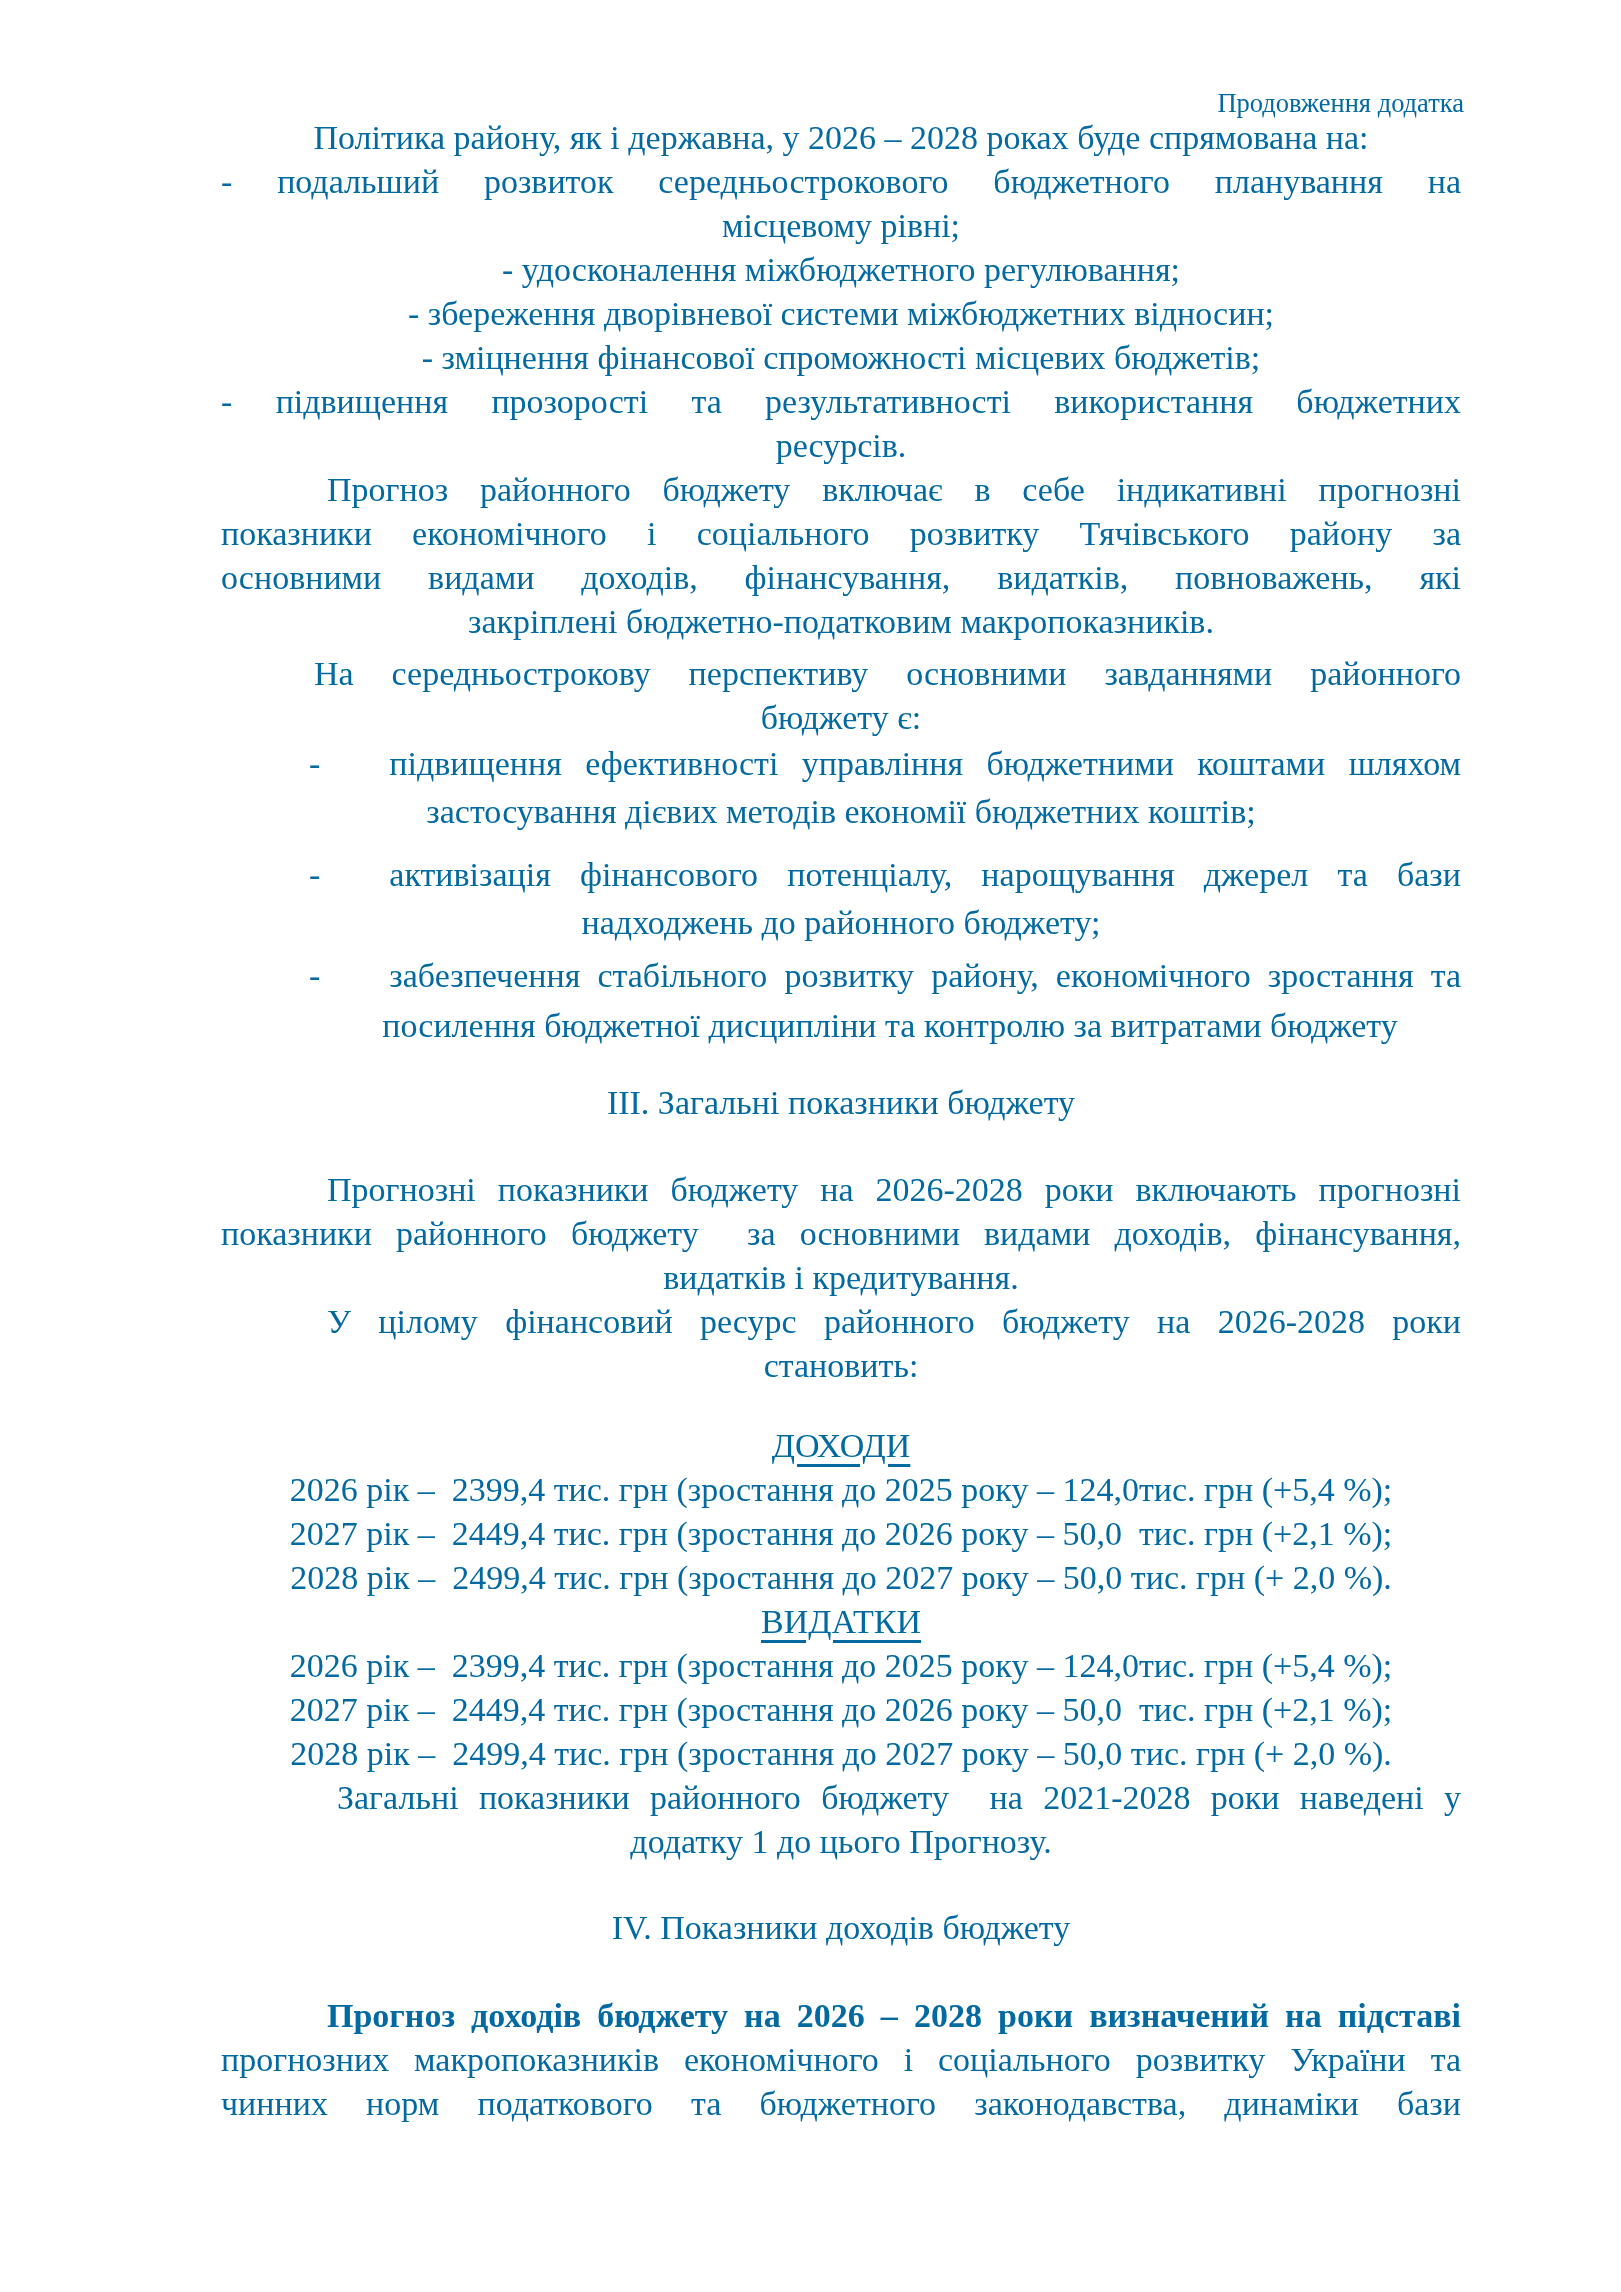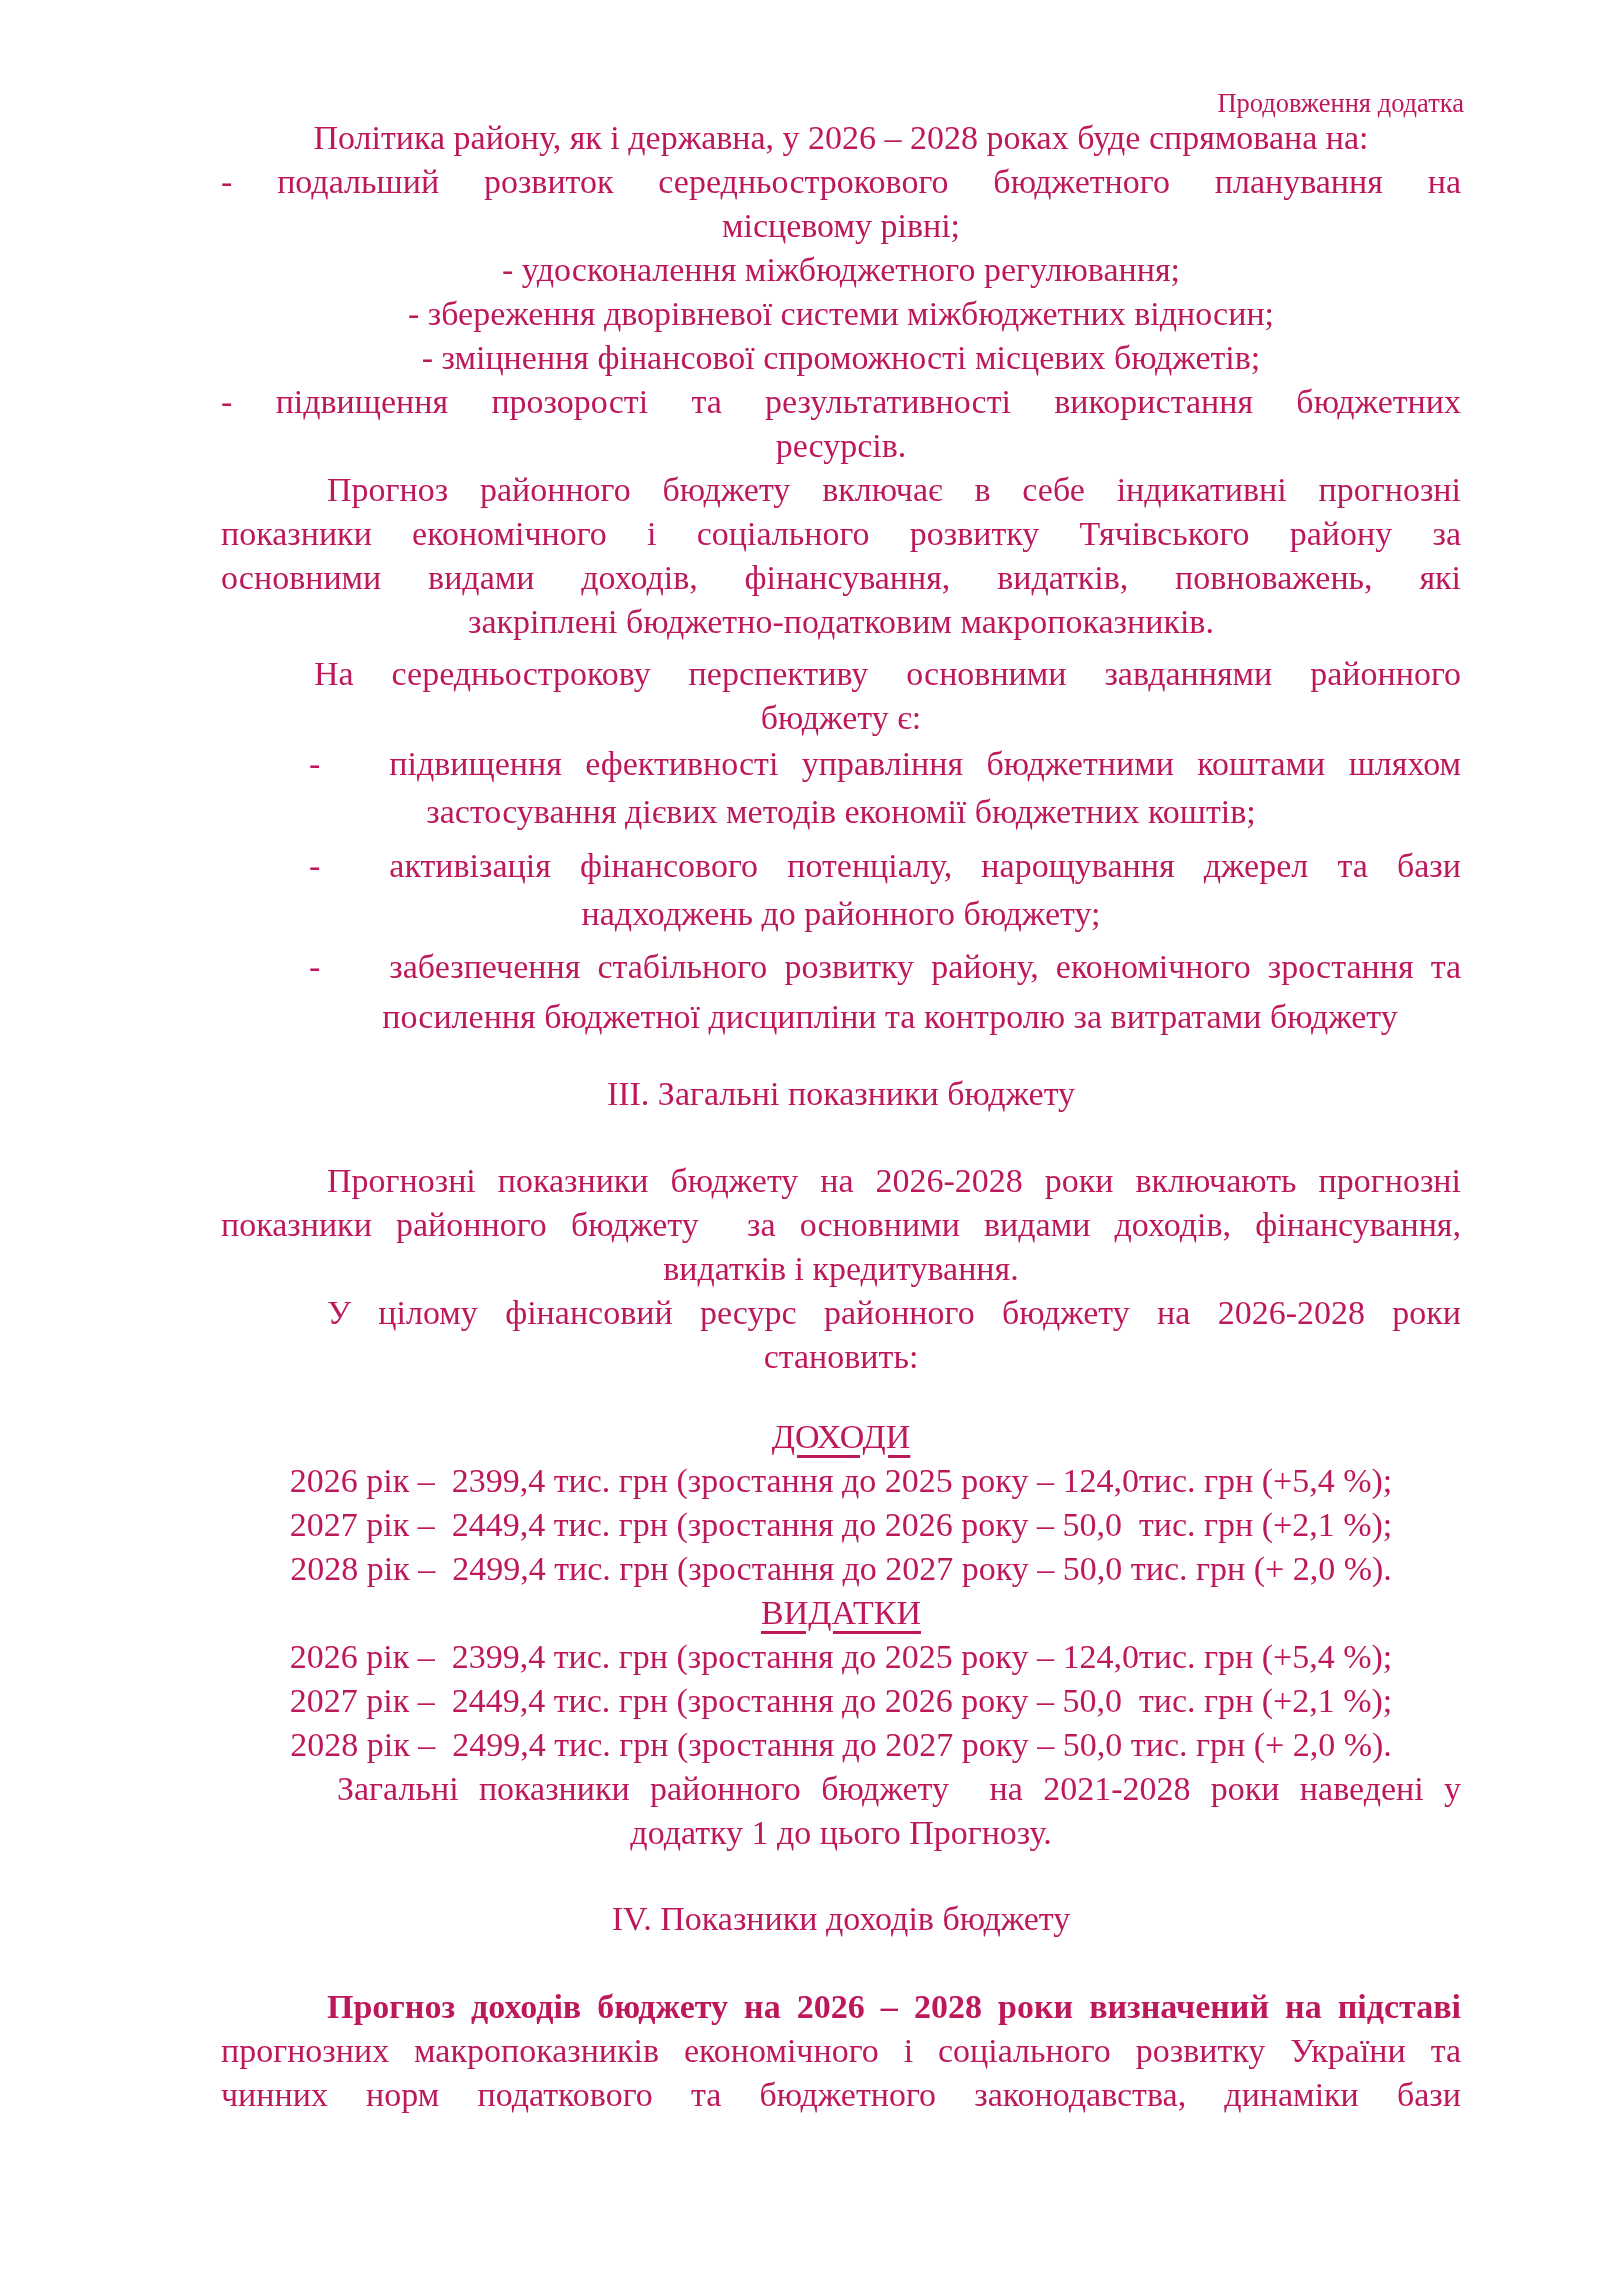--- a/index.html
+++ b/index.html
@@ -5,21 +5,21 @@
   html, body {
     margin: 0;
     padding: 0;
     background: #ffffff;
   }
   .page {
     position: relative;
     width: 1621px;
     height: 2293px;
     background: #ffffff;
-    color: #be185d;
+    color: #0369a1;
     font-family: "Liberation Serif", "DejaVu Serif", serif;
     overflow: hidden;
   }
   .header-note {
     position: absolute;
     top: 88px;
     right: 157px;
     font-size: 26.5px;
     line-height: 31px;
     white-space: pre;
@@ -72,21 +72,21 @@
       <div class="line j">- підвищення прозорості та результативності використання бюджетних</div>
       <div class="line">ресурсів.</div>
       <div class="line j" style="text-indent: 106px;">Прогноз районного бюджету включає в себе індикативні прогнозні</div>
       <div class="line j">показники економічного і соціального розвитку Тячівського району за</div>
       <div class="line j">основними видами доходів, фінансування, видатків, повноважень, які</div>
       <div class="line">закріплені бюджетно-податковим макропоказників.</div>
       <div class="line j" style="text-indent: 93px; margin-top: 7.8px;">На середньострокову перспективу основними завданнями районного</div>
       <div class="line">бюджету є:</div>
       <div class="line j tall" style="text-indent: 88px;">-<span class="tab"></span>підвищення ефективності управління бюджетними коштами шляхом</div>
       <div class="line tall">застосування дієвих методів економії бюджетних коштів;</div>
-      <div class="line j tall" style="text-indent: 88px; margin-top: 6px;">-<span class="tab"></span>активізація фінансового потенціалу, нарощування джерел та бази</div>
+      <div class="line j tall" style="text-indent: 88px; margin-top: 15px;">-<span class="tab"></span>активізація фінансового потенціалу, нарощування джерел та бази</div>
       <div class="line tall">надходжень до районного бюджету;</div>
       <div class="line j tall" style="text-indent: 88px; margin-top: 4.9px;">-<span class="tab"></span>забезпечення стабільного розвитку району, економічного зростання та</div>
       <div class="line tall" style="text-indent: 98px; margin-top: 2px;">посилення бюджетної дисципліни та контролю за витратами бюджету</div>
       <div class="line heading" style="margin-top: 31px;">III. Загальні показники бюджету</div>
       <div class="line j" style="text-indent: 106px; margin-top: 43px;">Прогнозні показники бюджету на 2026-2028 роки включають прогнозні</div>
       <div class="line j">показники районного бюджету  за основними видами доходів, фінансування,</div>
       <div class="line">видатків і кредитування.</div>
       <div class="line j" style="text-indent: 106px;">У цілому фінансовий ресурс районного бюджету на 2026-2028 роки</div>
       <div class="line">становить:</div>
       <div class="line label" style="margin-top: 36px;">ДОХОДИ</div>

